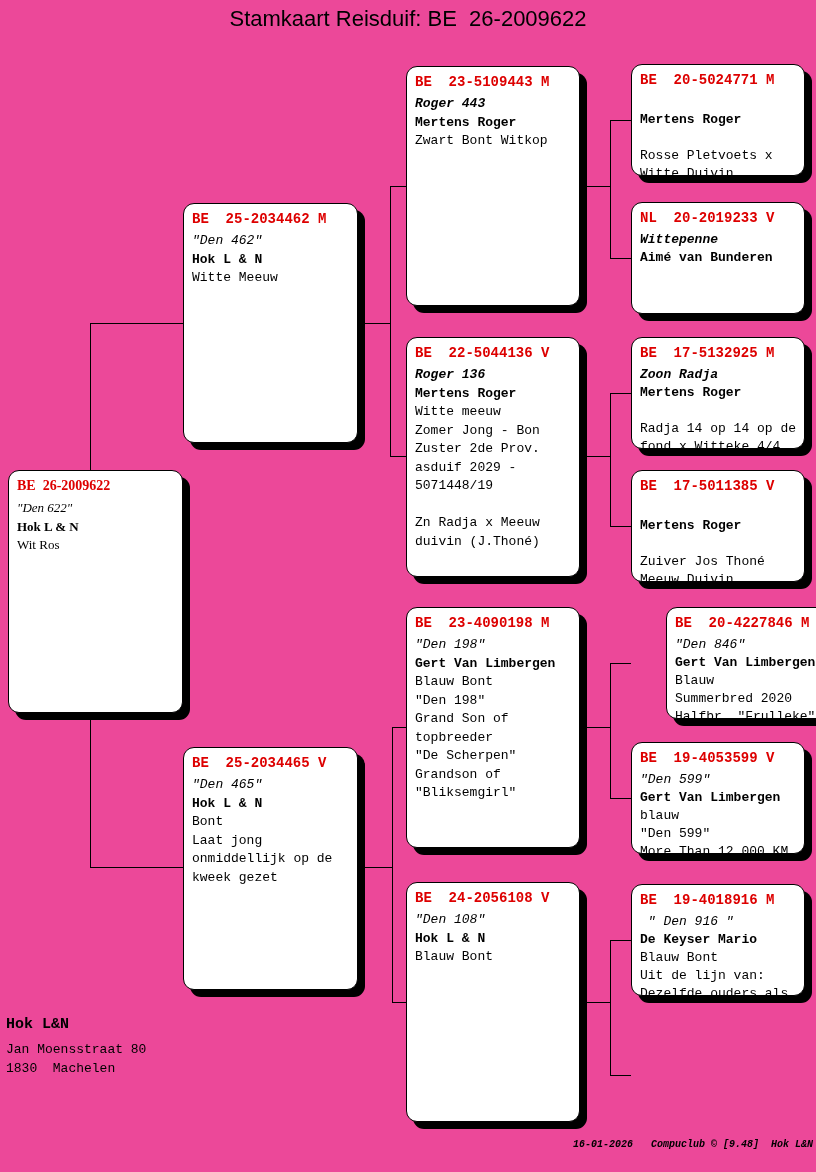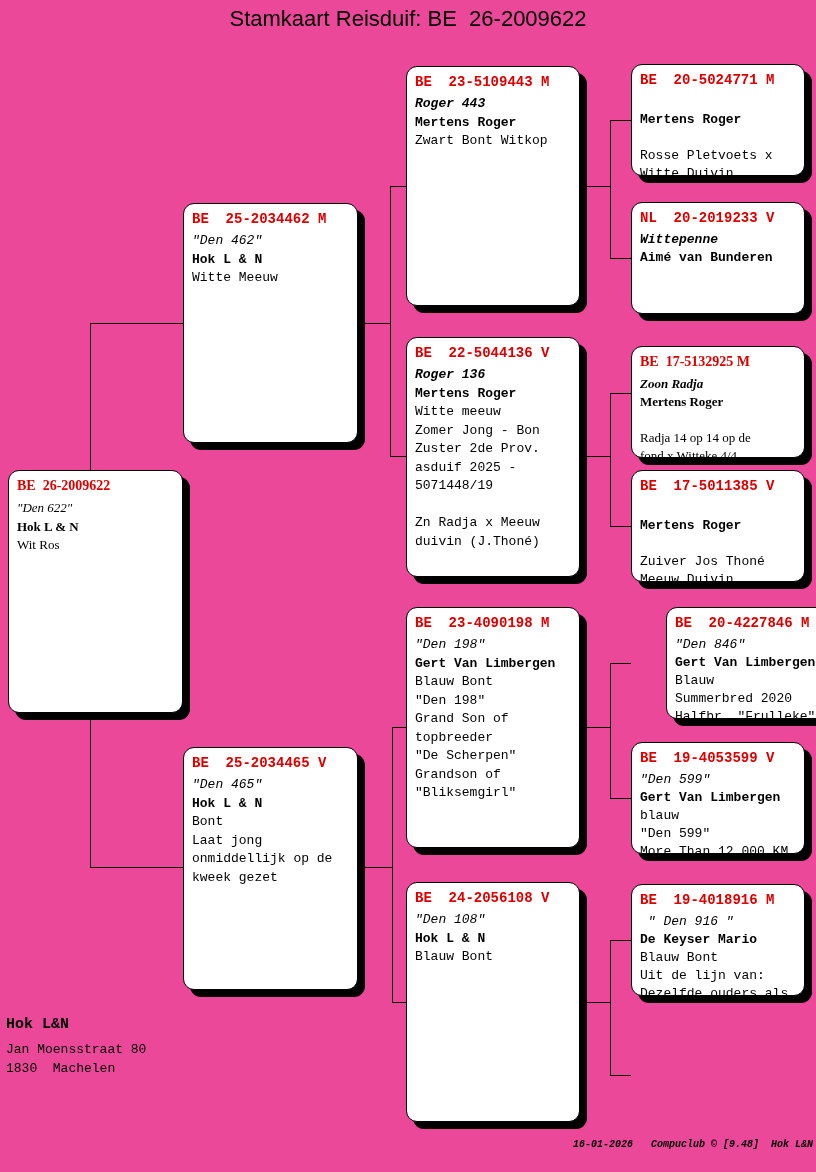--- a/index.html
+++ b/index.html
@@ -117,21 +117,21 @@
       </div>
   </div>
   <div class="card" style="left:406px; top:337px; width:174px; height:240px;">
     <div class="ring">BE  22-5044136 V</div>
     <div class="card-lines">
         <div class="line bi">Roger 136</div>
         <div class="line b">Mertens Roger</div>
         <div class="line n">Witte meeuw</div>
         <div class="line n">Zomer Jong - Bon</div>
         <div class="line n">Zuster 2de Prov.</div>
-        <div class="line n">asduif 2025 -</div>
+        <div class="line n">asduif 2029 -</div>
         <div class="line n">5071448/19</div>
         <div class="line n">&nbsp;</div>
         <div class="line n">Zn Radja x Meeuw</div>
         <div class="line n">duivin (J.Thoné)</div>
       </div>
   </div>
   <div class="card" style="left:406px; top:607px; width:174px; height:241px;">
     <div class="ring">BE  23-4090198 M</div>
     <div class="card-lines">
         <div class="line i">"Den 198"</div>
@@ -164,21 +164,21 @@
         <div class="line n">Witte Duivin</div>
       </div>
   </div>
   <div class="card small" style="left:631px; top:202px; width:174px; height:112px;">
     <div class="ring">NL  20-2019233 V</div>
     <div class="card-lines">
         <div class="line bi">Wittepenne</div>
         <div class="line b">Aimé van Bunderen</div>
       </div>
   </div>
-  <div class="card small" style="left:631px; top:346px; width:174px; height:112px;font-family:Liberation Serif, serif;">
+  <div class="card small" style="left:631px; top:337px; width:174px; height:112px;">
     <div class="ring">BE  17-5132925 M</div>
     <div class="card-lines">
         <div class="line bi">Zoon Radja</div>
         <div class="line b">Mertens Roger</div>
         <div class="line n">&nbsp;</div>
         <div class="line n">Radja 14 op 14 op de</div>
         <div class="line n">fond x Witteke 4/4</div>
       </div>
   </div>
   <div class="card small" style="left:631px; top:470px; width:174px; height:112px;">

